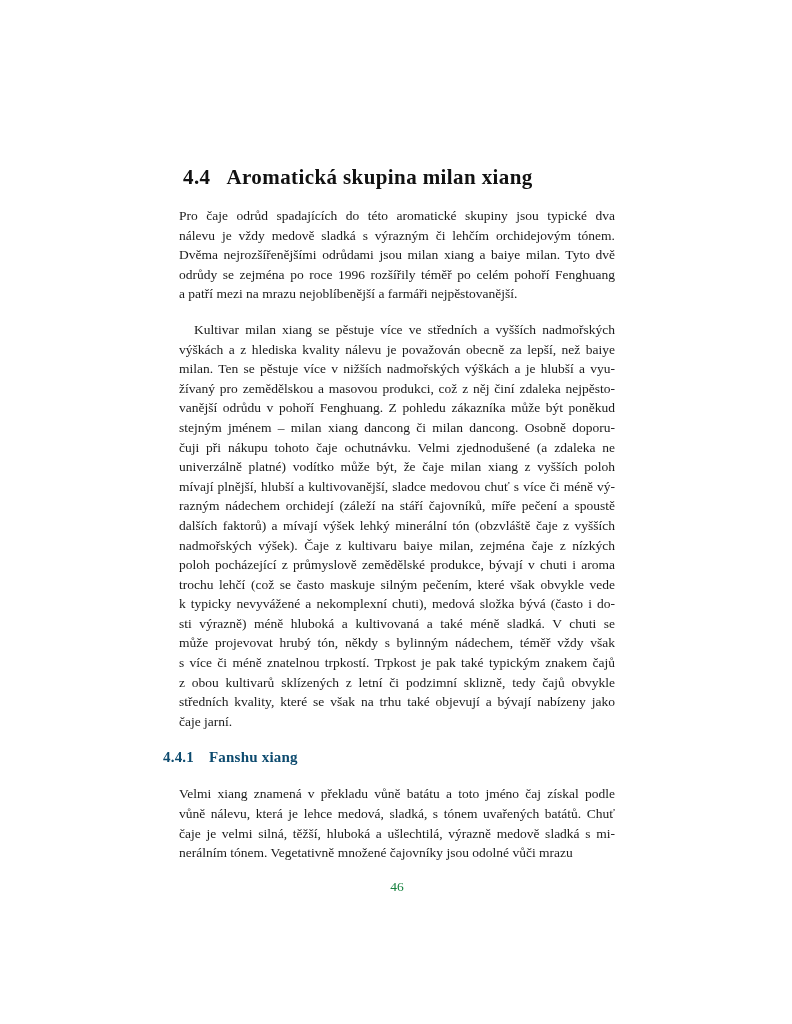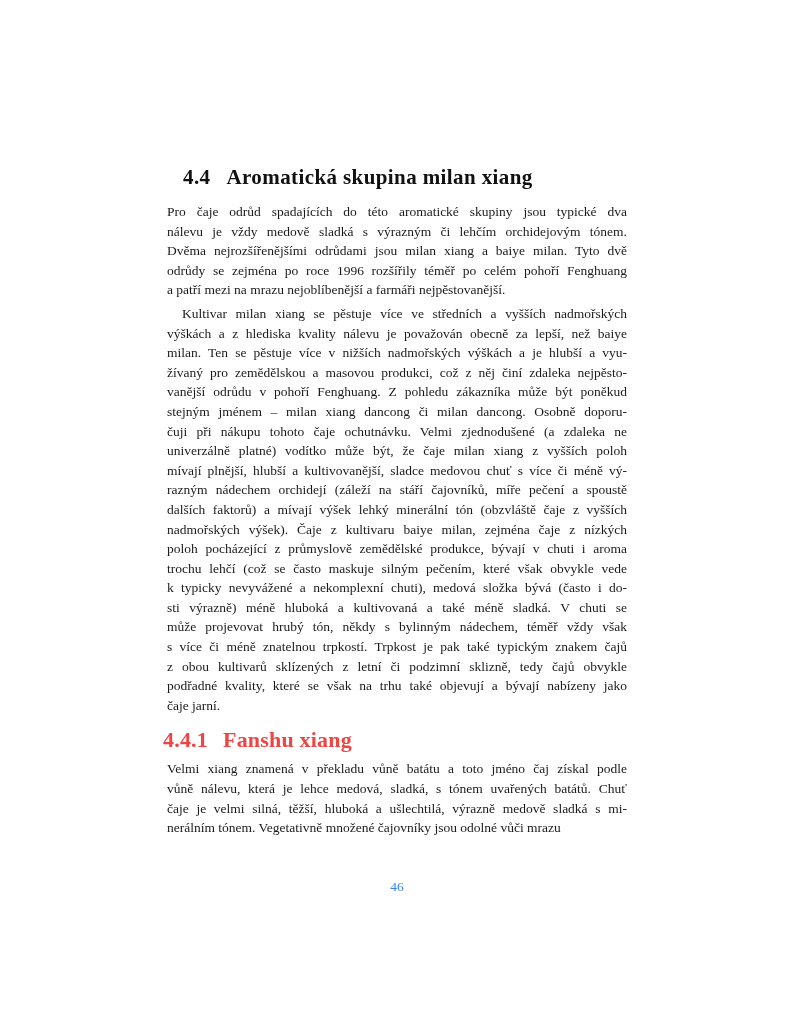--- a/index.html
+++ b/index.html
@@ -26,30 +26,30 @@
     font-size: 21px;
     line-height: 26px;
     font-weight: bold;
     letter-spacing: 0.4px;
     margin: 0 0 12px 0;
     color: #111111;
     white-space: nowrap;
   }
   h1.section .sec-num { margin-right: 16px; margin-left: 20px; }
   h2.subsection {
-    font-size: 22px;
+    font-size: 15px;
     line-height: 21px;
     font-weight: bold;
     letter-spacing: 0.2px;
     margin: 14px 0 9px 0;
-    color: #ef4444;
+    color: #0c4a6e;
     white-space: nowrap;
   }
   h2.subsection .sub-num { margin-right: 15px; }
-  .para { margin: 4px; }
+  .para { margin: 16px; }
   .para .line {
     font-size: 13.5px;
     height: 19.6px;
     line-height: 19.6px;
     white-space: nowrap;
     text-align: justify;
     text-align-last: justify;
     text-justify: inter-word;
   }
   .para .line.last {
@@ -59,21 +59,21 @@
     padding-left: 15px;
   }
   .pagenum {
     position: absolute;
     left: 163px;
     top: 877px;
     width: 468px;
     text-align: center;
     font-size: 13.5px;
     line-height: 19.6px;
-    color: #3b82f6;
+    color: #15803d;
   }
 </style>
 </head>
 <body>
 
 <div class="page">
   <div class="textcol">
 
     <h1 class="section">
       <span class="sec-num">4.4</span><span class="sec-title">Aromatická skupina milan xiang</span>
@@ -100,21 +100,21 @@
         <div class="line">razným nádechem orchidejí (záleží na stáří čajovníků, míře pečení a spoustě</div>
         <div class="line">dalších faktorů) a mívají výšek lehký minerální tón (obzvláště čaje z vyšších</div>
         <div class="line">nadmořských výšek). Čaje z kultivaru baiye milan, zejména čaje z nízkých</div>
         <div class="line">poloh pocházející z průmyslově zemědělské produkce, bývají v chuti i aroma</div>
         <div class="line">trochu lehčí (což se často maskuje silným pečením, které však obvykle vede</div>
         <div class="line">k typicky nevyvážené a nekomplexní chuti), medová složka bývá (často i do-</div>
         <div class="line">sti výrazně) méně hluboká a kultivovaná a také méně sladká. V chuti se</div>
         <div class="line">může projevovat hrubý tón, někdy s bylinným nádechem, téměř vždy však</div>
         <div class="line">s více či méně znatelnou trpkostí. Trpkost je pak také typickým znakem čajů</div>
         <div class="line">z obou kultivarů sklízených z letní či podzimní sklizně, tedy čajů obvykle</div>
-        <div class="line">podřadné kvality, které se však na trhu také objevují a bývají nabízeny jako</div>
+        <div class="line">středních kvality, které se však na trhu také objevují a bývají nabízeny jako</div>
         <div class="line last">čaje jarní.</div>
       </div>
 
     <h2 class="subsection">
       <span class="sub-num">4.4.1</span><span class="sub-title">Fanshu xiang</span>
     </h2>
 
     <div class="para">
         <div class="line">Velmi xiang znamená v překladu vůně batátu a toto jméno čaj získal podle</div>
         <div class="line">vůně nálevu, která je lehce medová, sladká, s tónem uvařených batátů. Chuť</div>

